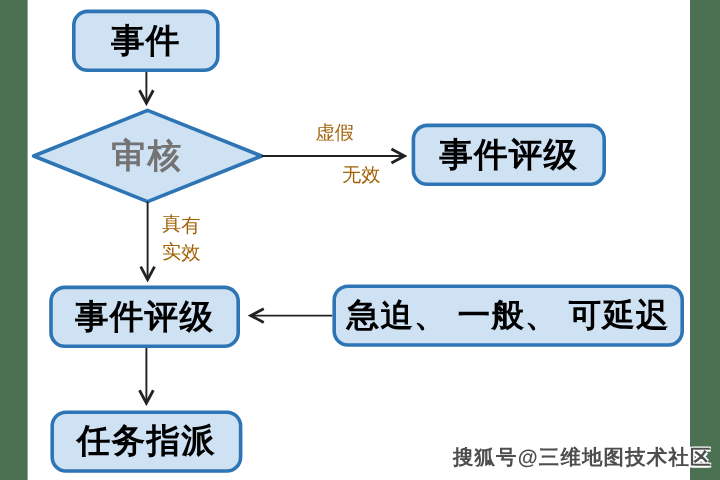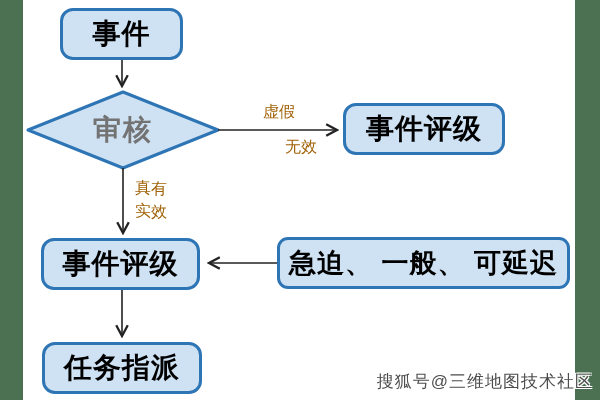--- a/index.html
+++ b/index.html
@@ -40,21 +40,21 @@
     justify-content: center;
     font-weight: bold;
     font-size: 28px;
     color: #000000;
     letter-spacing: 1px;
     white-space: nowrap;
   }
   .node.event        { left: 60px;  top: 8px;   width: 123px; height: 52px; }
   .node.rating-right { left: 343px; top: 103px; width: 162px; height: 52px; }
   .node.rating-left  { left: 41px;  top: 238px; width: 159px; height: 52px; }
-  .node.priority     { left: 277px; top: 237px; width: 293px; height: 52px; font-size: 27px; border-radius: 11px; }
+  .node.priority     { left: 277px; top: 237px; width: 293px; height: 52px; font-size: 27px; }
   .node.task         { left: 42px;  top: 342px; width: 160px; height: 52px; }
 
   .diamond-label {
     position: absolute;
     left: 28px; top: 92px;
     width: 190px; height: 76px;
     display: flex;
     align-items: center;
     justify-content: center;
     font-weight: bold;
@@ -77,21 +77,21 @@
     word-break: break-all;
   }
   .edge-label.genuine { left: 96px;  top: 176px; margin-left: 36px; }
   .edge-label.valid   { left: 129px; top: 177px; margin-left: 19px; }
 
   .watermark {
     position: absolute;
     right: 7px;
     bottom: 7px;
     font-size: 17px;
-    font-weight: normal;
+    font-weight: bold;
     color: #4d4d4d;
     letter-spacing: 1px;
     white-space: nowrap;
     text-shadow: -1px -1px 0 #ffffff, 1px -1px 0 #ffffff,
                  -1px 1px 0 #ffffff, 1px 1px 0 #ffffff;
   }
 </style>
 </head>
 <body>
 

